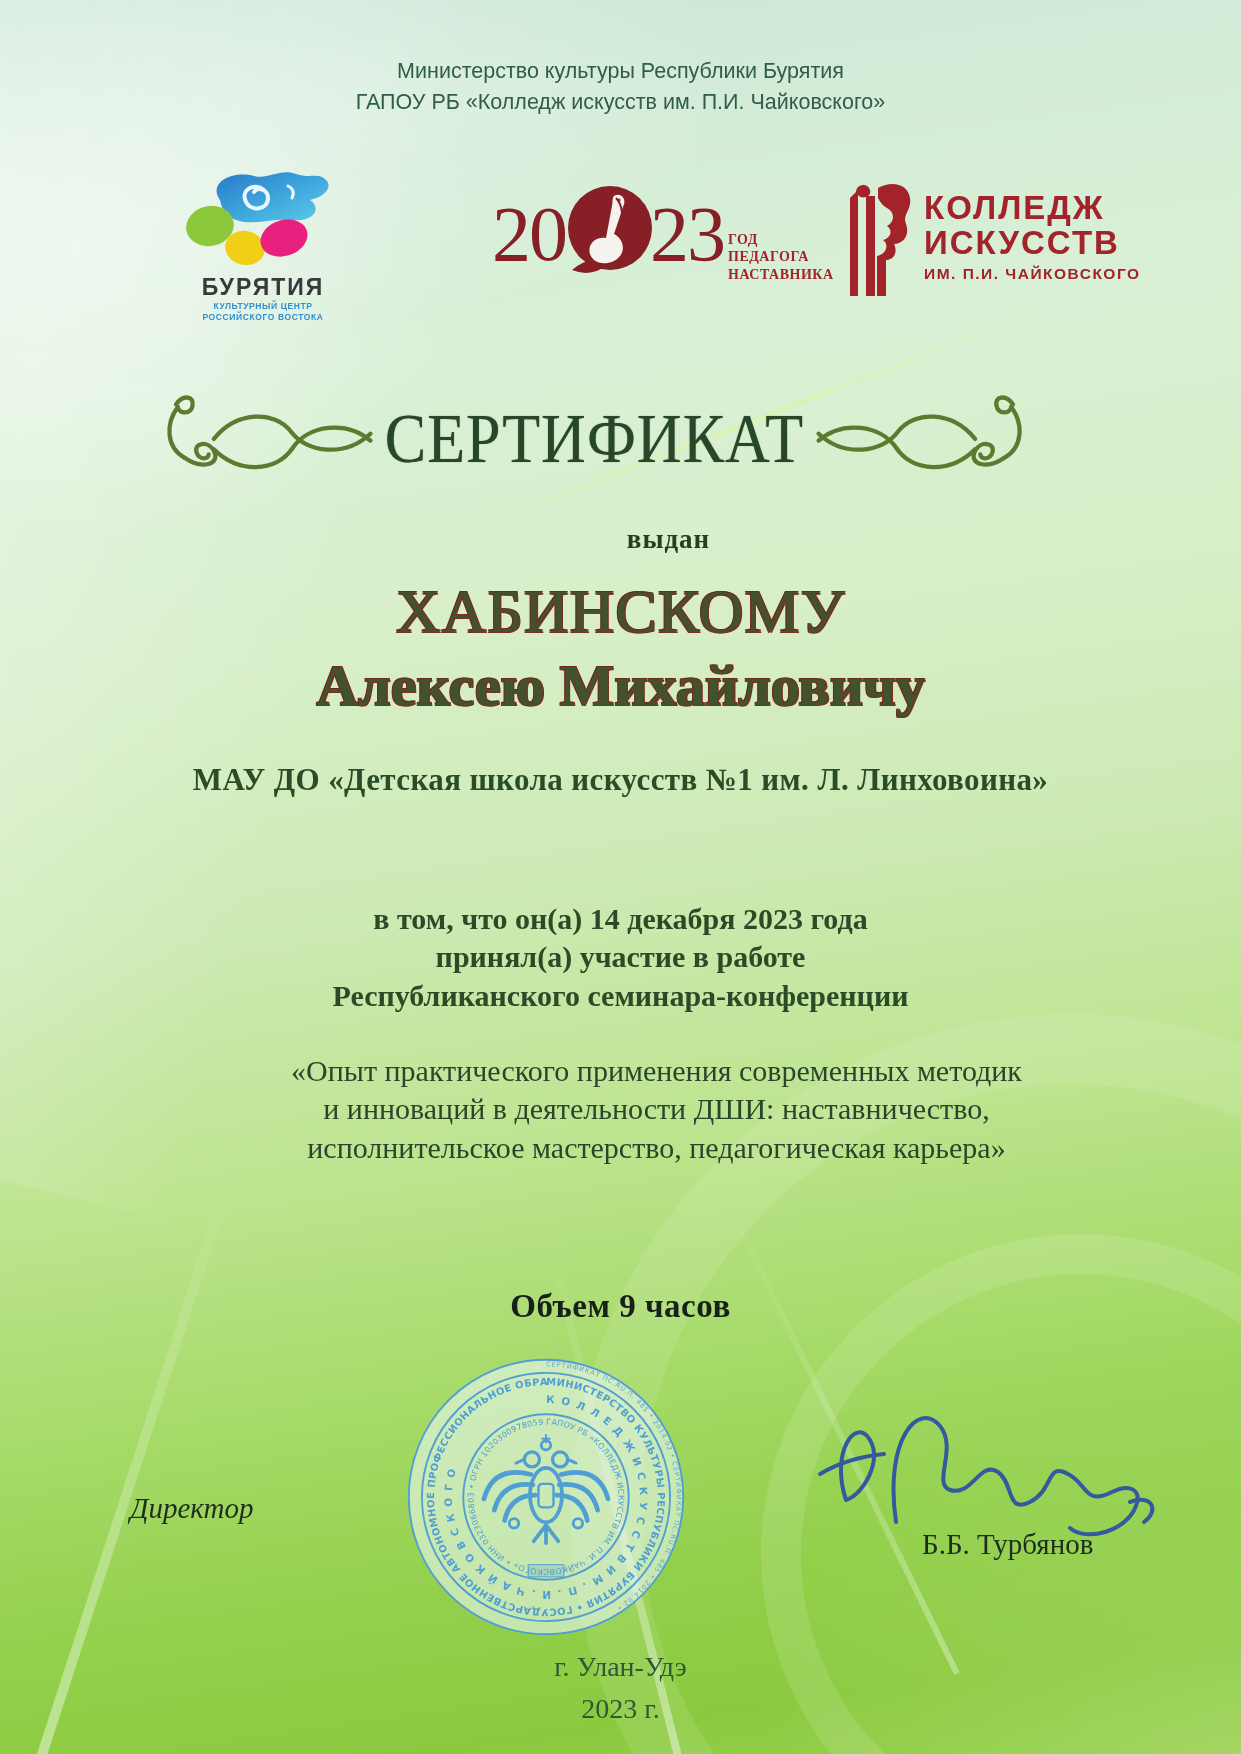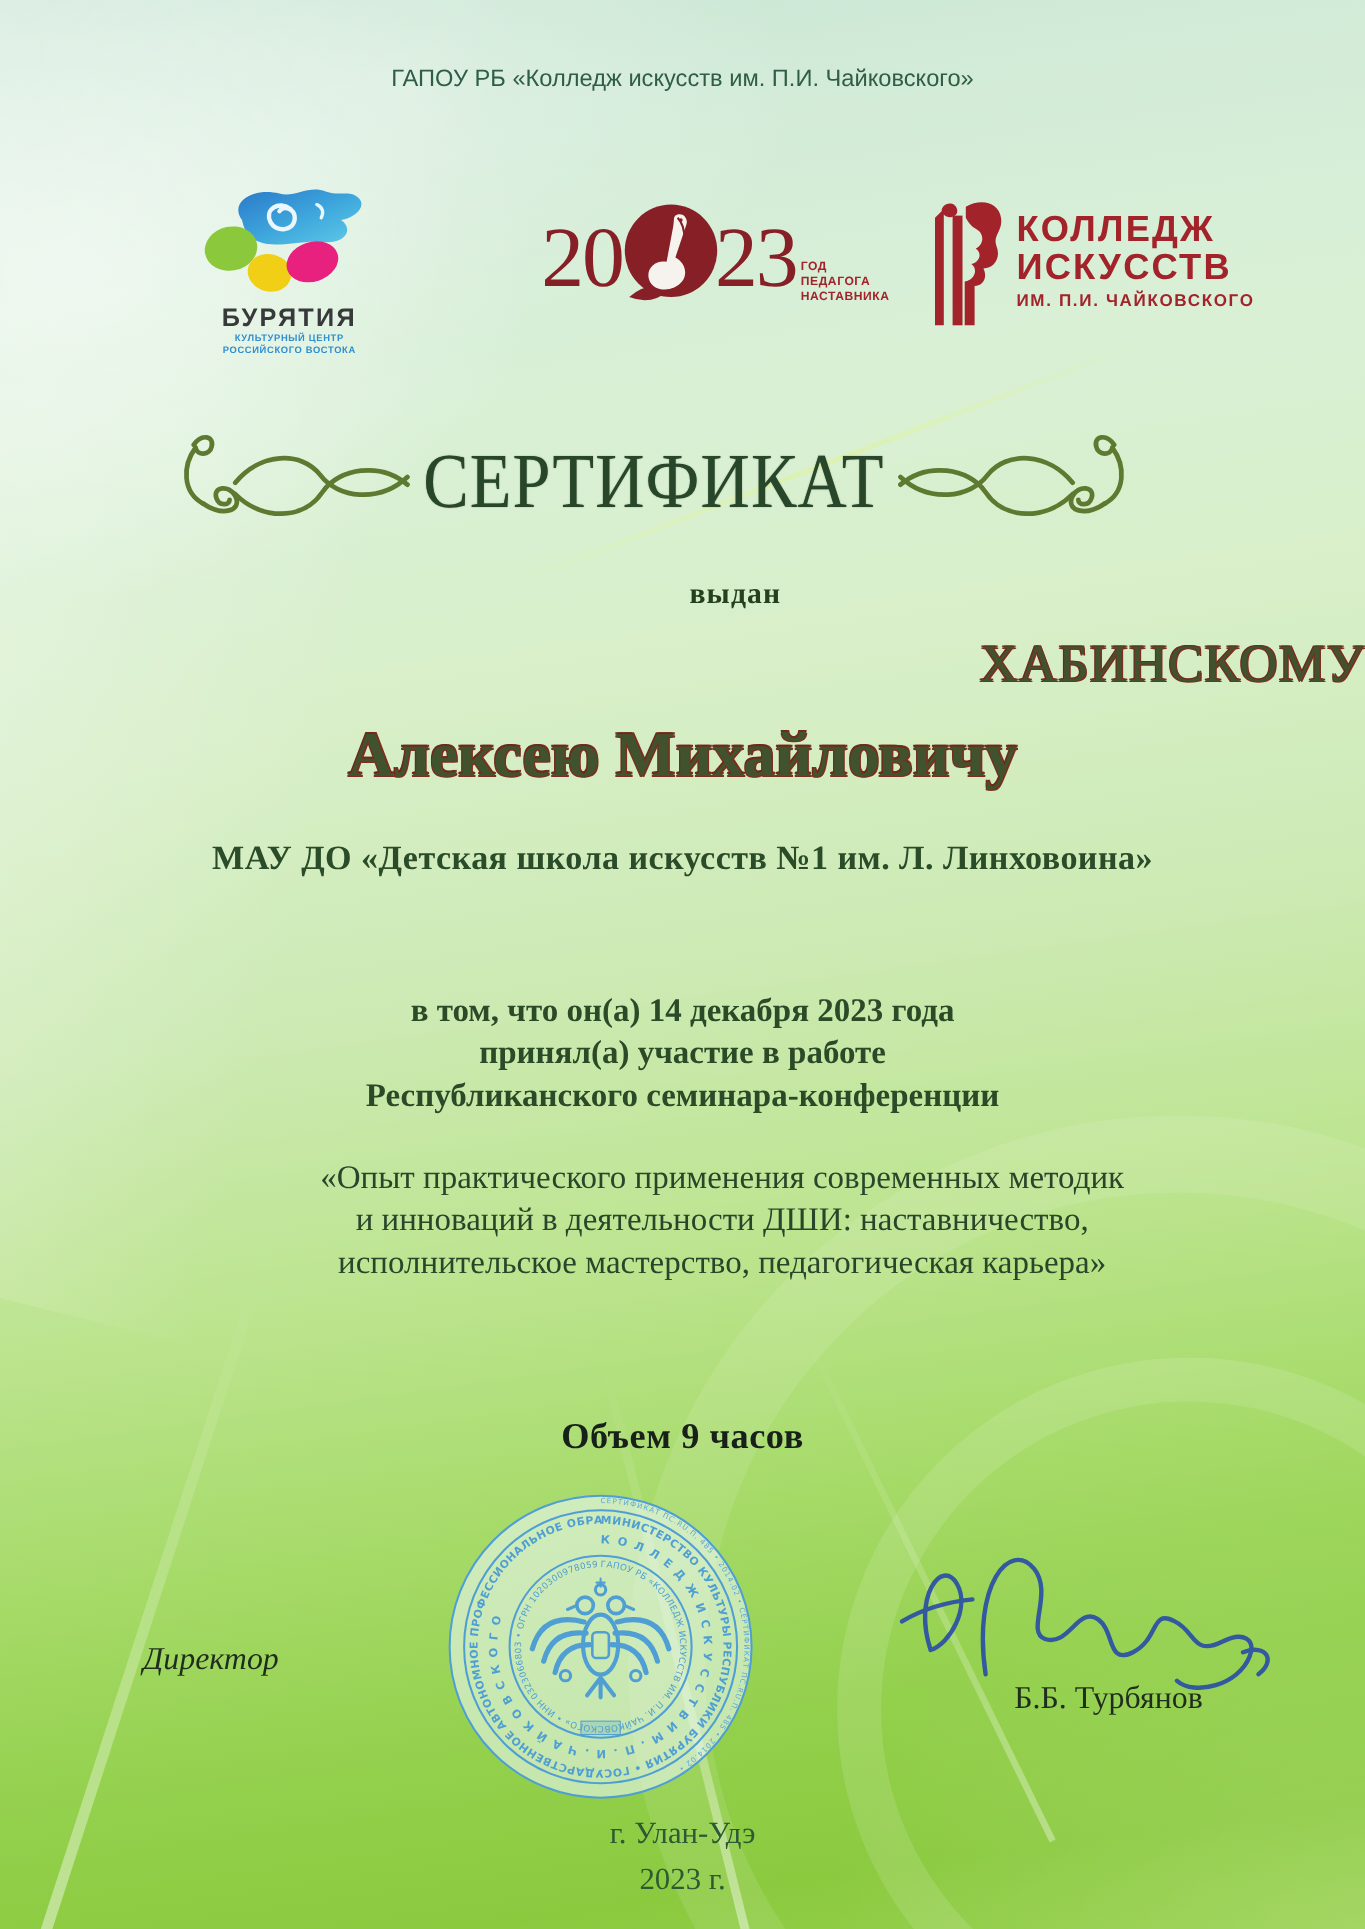--- a/index.html
+++ b/index.html
@@ -13,57 +13,58 @@
   }
   .streak{position:absolute;pointer-events:none;}
   .ring-deco{position:absolute;border-radius:50%;border:70px solid rgba(255,255,255,.10);width:860px;height:860px;right:-330px;bottom:-260px;}
   .ring-deco2{position:absolute;border-radius:50%;border:40px solid rgba(255,255,255,.12);width:560px;height:560px;right:-160px;bottom:-120px;}
   .abs{position:absolute;}
   .ctr{left:0;width:100%;text-align:center;}
   .header-text{font-family:"Liberation Sans",sans-serif;font-size:21.5px;line-height:1.45;color:#2f5d45;}
   .title-row{display:flex;align-items:center;justify-content:center;gap:6px;transform:translateX(-26px);}
   .cert-title{font-family:"Liberation Serif",serif;font-size:62px;color:#27462a;letter-spacing:1px;transform:scaleY(1.14);font-weight:500;text-shadow:0 0 1px rgba(20,40,20,.6);}
   .vydan{font-size:27px;font-weight:bold;color:#24411f;letter-spacing:1px;padding-left:48px;}
-  .name-big{font-size:48px;color:#41532e;letter-spacing:1px;
-    text-shadow:1.4px 1.4px 0 #7d2f1f,-1px -1px 0 #6d2a1c,1px -1px 0 #7d2f1f,-1px 1px 0 #7d2f1f;text-align:right;}
+  .name-big{font-size:62px;color:#41532e;letter-spacing:1px;
+    text-shadow:1.4px 1.4px 0 #7d2f1f,-1px -1px 0 #6d2a1c,1px -1px 0 #7d2f1f,-1px 1px 0 #7d2f1f;}
   .name-given{font-size:58px;font-weight:bold;color:#41532e;
     text-shadow:1.4px 1.4px 0 #7d2f1f,-1px -1px 0 #6d2a1c,1px -1px 0 #7d2f1f,-1px 1px 0 #7d2f1f;}
   .org-line{font-size:31px;font-weight:bold;color:#2a4c28;letter-spacing:.4px;}
   .body-par{font-size:30px;font-weight:bold;color:#2b4a27;line-height:1.28;}
   .quote-par{font-size:30px;font-weight:normal;color:#29462a;line-height:1.28;padding-left:36px;}
   .volume{font-size:33px;font-weight:bold;color:#17211a;letter-spacing:.5px;}
   .sig-label{font-size:29px;color:#1f2d1e;}
   .footer-line{font-size:28px;color:#2c5a33;line-height:1.5;}
   
   .bur-logo{width:190px;}
   .bur-name{font-family:"Liberation Sans",sans-serif;font-weight:bold;font-size:23px;color:#37393b;letter-spacing:2px;text-align:center;}
   .bur-sub{font-family:"Liberation Sans",sans-serif;font-weight:bold;font-size:8.5px;color:#2f8fd0;letter-spacing:.6px;text-align:center;line-height:1.3;}
   .y23{display:flex;align-items:center;}
   .y23 .digit{font-family:"Liberation Serif",serif;font-size:78px;color:#871f27;letter-spacing:-2px;line-height:1;}
-  .y23-cap{font-family:Liberation Sans, sans-serif;font-weight:bold;font-size:11px;color:#a3232b;line-height:1.25;letter-spacing:.5px;}
+  .y23-cap{font-family:Liberation Serif, serif;font-weight:bold;font-size:14px;color:#a3232b;line-height:1.25;letter-spacing:.5px;}
   .college{display:flex;align-items:center;gap:10px;}
   .college-text{font-family:"Liberation Sans",sans-serif;font-weight:bold;color:#a3232b;text-align:left;}
   .college-l1{font-size:33px;letter-spacing:2px;line-height:1.05;}
   .college-l2{font-size:33px;letter-spacing:2px;line-height:1.05;}
   .college-l3{font-size:15.5px;letter-spacing:1.5px;margin-top:4px;}
 </style>
 </head>
 <body>
 
 <div class="page">
 
   <div class="streak" style="left:430px;top:420px;width:640px;height:4px;background:linear-gradient(90deg,rgba(230,245,170,0),rgba(222,243,160,.9),rgba(255,255,255,0));transform:rotate(-21deg);opacity:.8;"></div>
   <div class="streak" style="left:110px;top:1150px;width:10px;height:760px;background:linear-gradient(180deg,rgba(255,255,255,0),rgba(255,255,255,.55));transform:rotate(18deg);"></div>
   <div class="streak" style="left:620px;top:1230px;width:8px;height:620px;background:linear-gradient(180deg,rgba(255,255,255,0),rgba(255,255,255,.5));transform:rotate(-14deg);"></div>
   <div class="streak" style="left:840px;top:1180px;width:6px;height:520px;background:linear-gradient(180deg,rgba(255,255,255,0),rgba(255,255,255,.35));transform:rotate(-26deg);"></div>
   <div class="streak" style="left:-180px;top:-120px;width:520px;height:1300px;background:linear-gradient(90deg,rgba(255,255,255,.38),rgba(255,255,255,0));transform:rotate(14deg);"></div>
   <div class="ring-deco"></div>
   <div class="ring-deco2"></div>
 
   <div class="abs ctr header-text" style="top:56px;">
+    <div>Министерство культуры Республики Бурятия</div>
     <div>ГАПОУ РБ «Колледж искусств им. П.И. Чайковского»</div>
   </div>
 
   <div class="abs bur-logo" style="left:168px;top:164px;">
     <svg width="190" height="106" viewBox="0 0 190 106">
       <defs>
         <linearGradient id="burblue" x1="0" y1="0" x2="1" y2="1">
           <stop offset="0" stop-color="#2a79c9"></stop>
             <stop offset=".55" stop-color="#3fa9dd"></stop>
             <stop offset="1" stop-color="#62cbe9"></stop>

